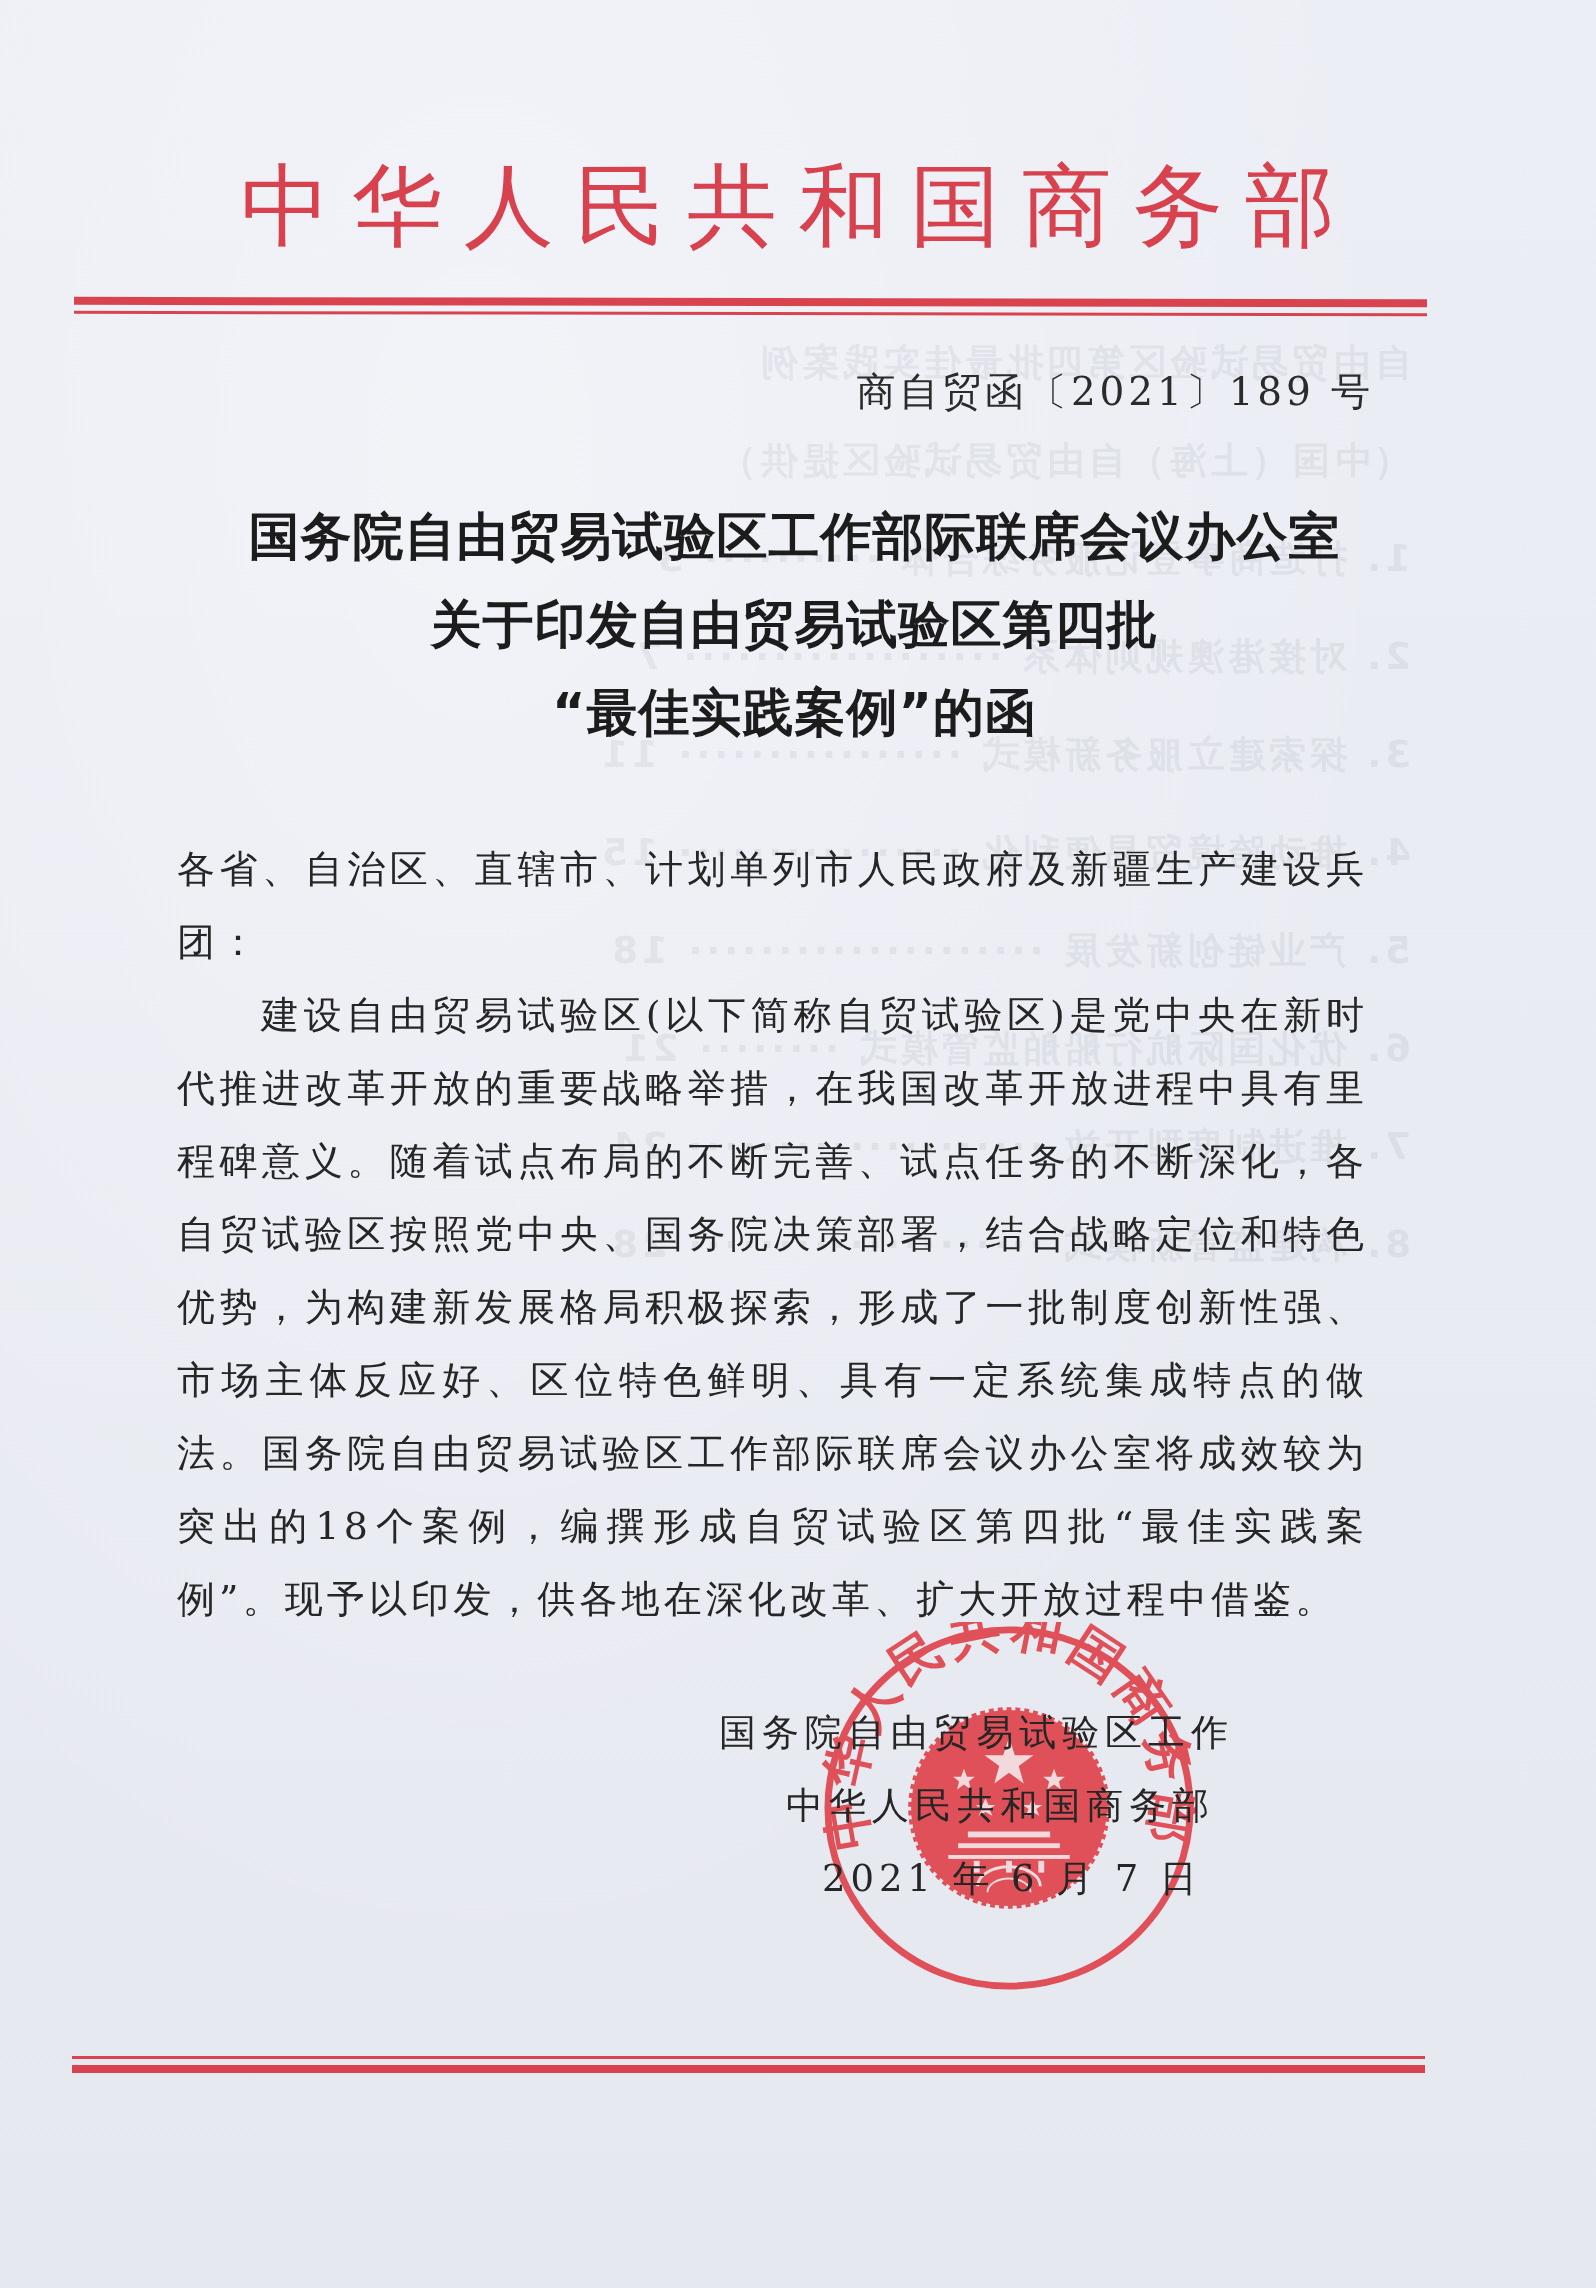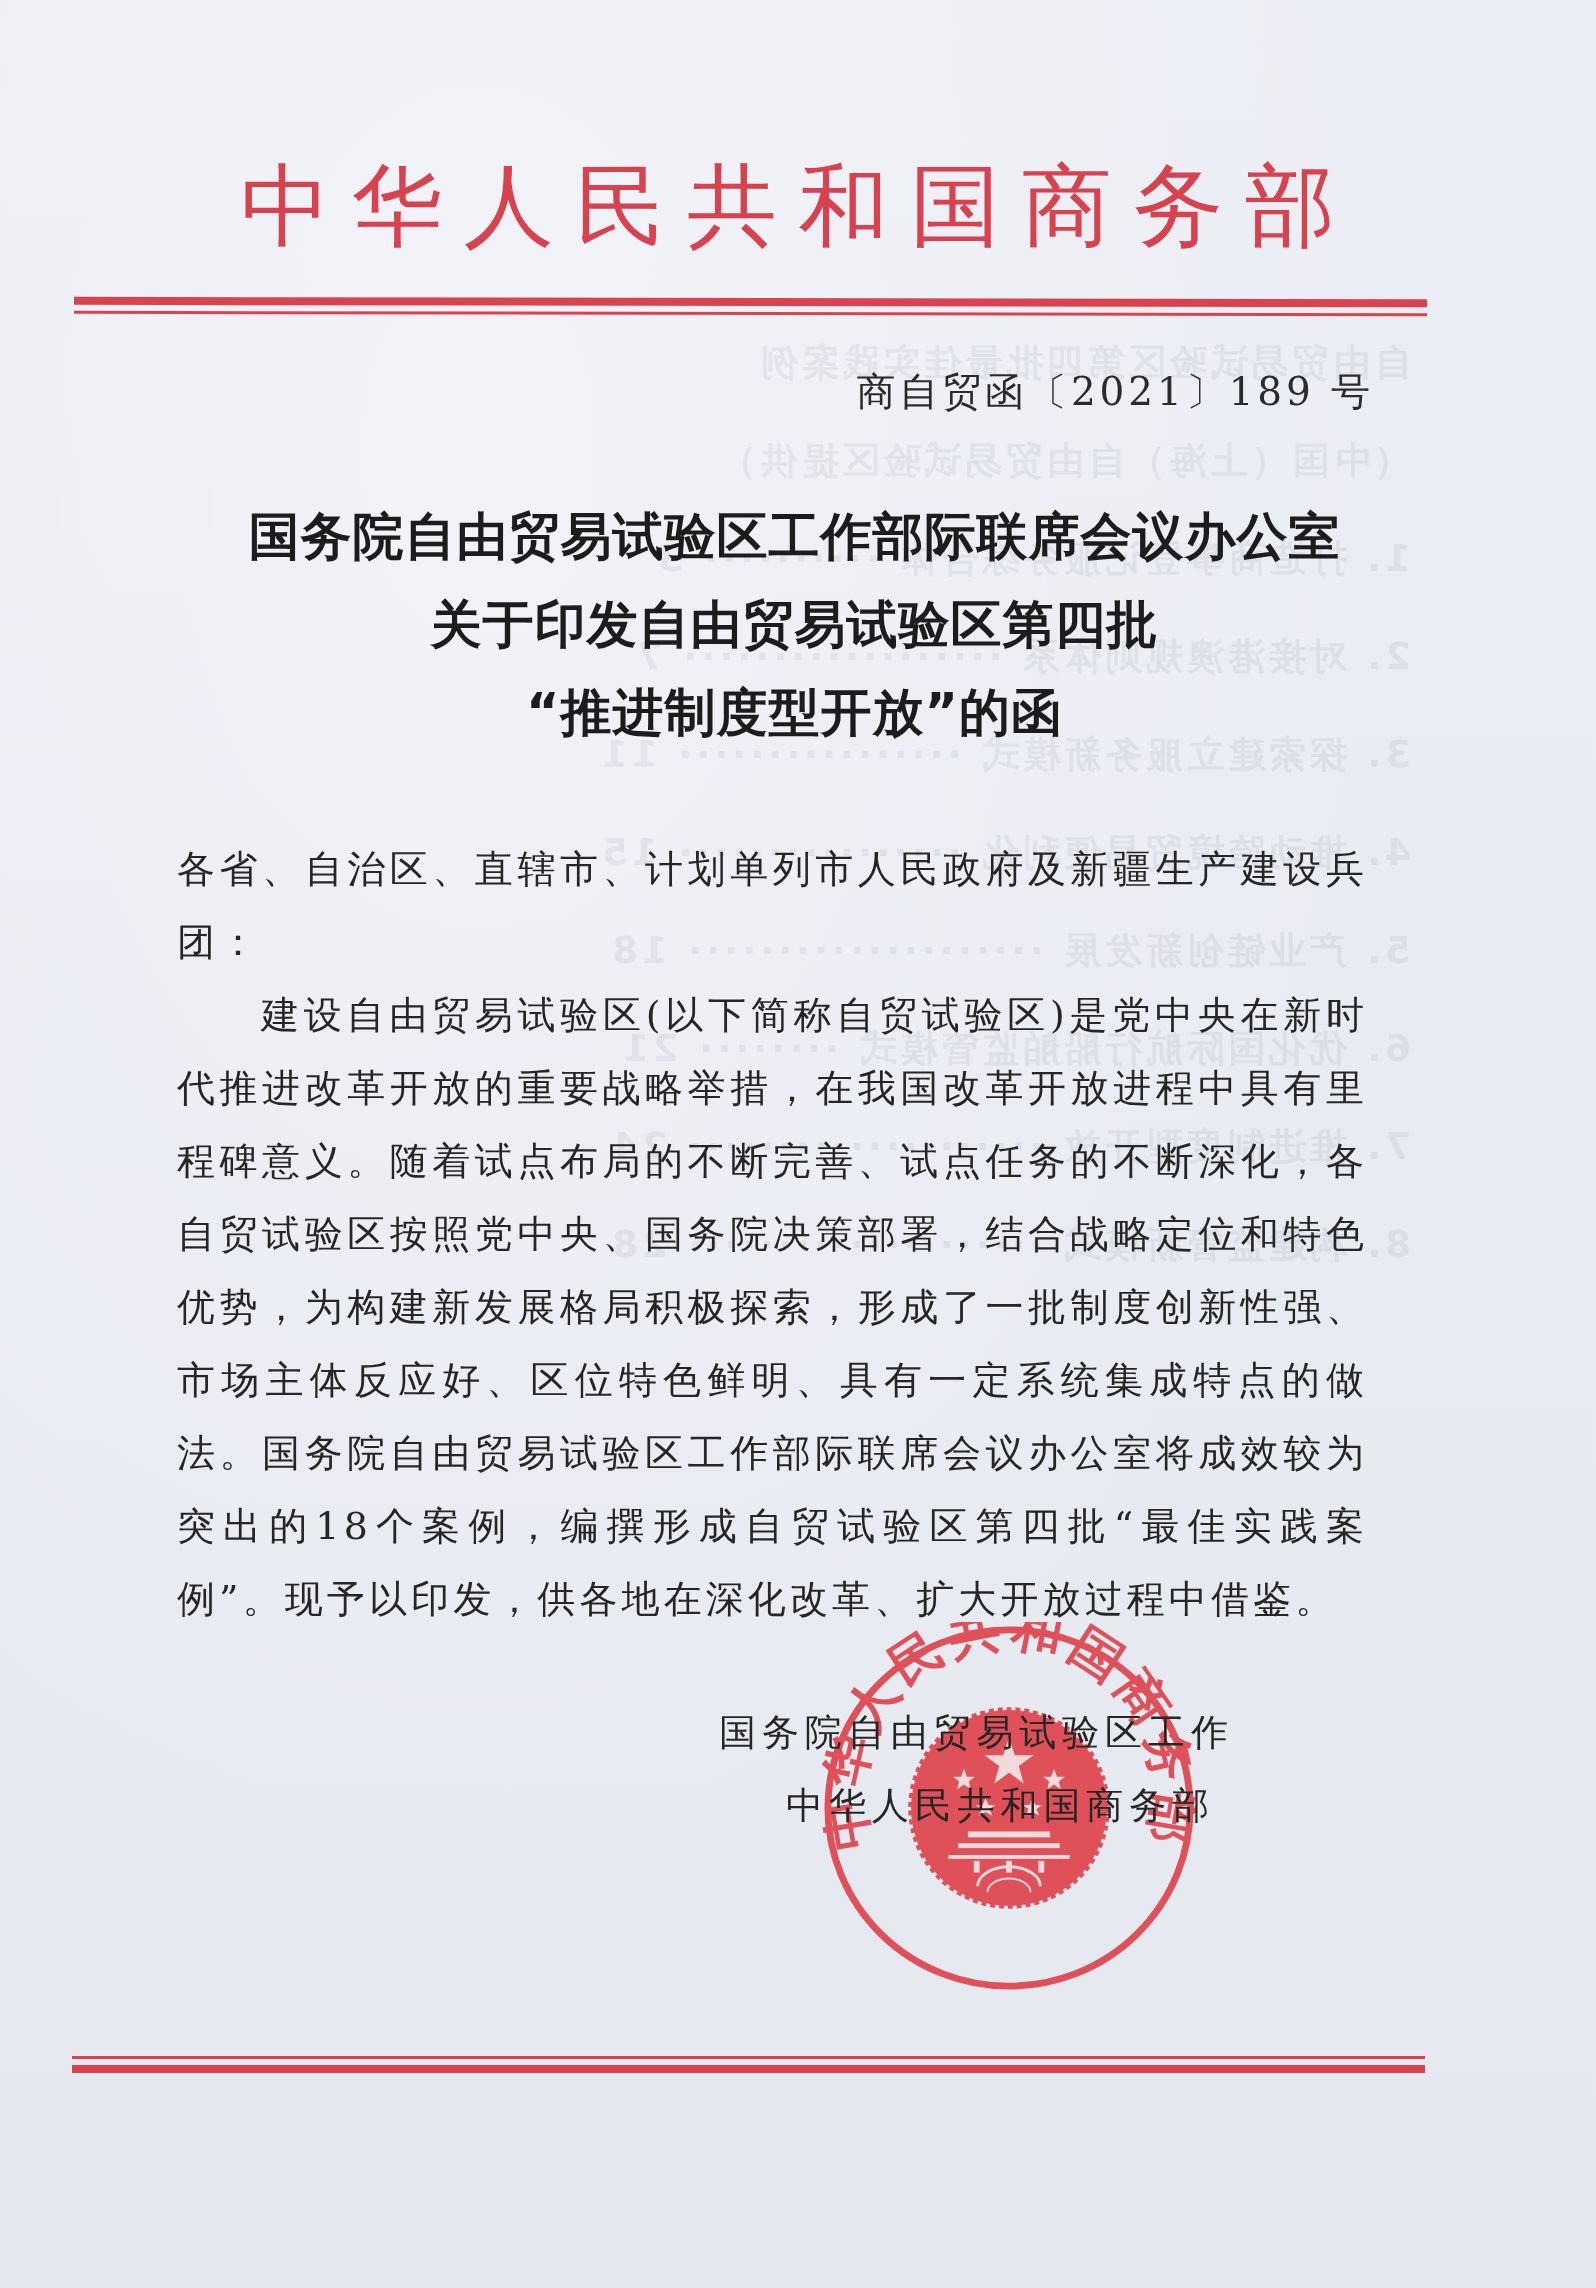--- a/index.html
+++ b/index.html
@@ -142,21 +142,21 @@
   <div class="masthead">中华人民共和国商务部</div>
 
   <div class="rule top-thick"></div>
   <div class="rule top-thin"></div>
 
   <div class="docno">商自贸函〔2021〕189 号</div>
 
   <div class="title">
     <div>国务院自由贸易试验区工作部际联席会议办公室</div>
     <div>关于印发自由贸易试验区第四批</div>
-    <div>“推进制度型开放”的函</div>
+    <div>“最佳实践案例”的函</div>
   </div>
 
   <div class="body-text">
     <p>各省、自治区、直辖市、计划单列市人民政府及新疆生产建设兵团：</p>
     <p class="indent">建设自由贸易试验区(以下简称自贸试验区)是党中央在新时代推进改革开放的重要战略举措，在我国改革开放进程中具有里程碑意义。随着试点布局的不断完善、试点任务的不断深化，各自贸试验区按照党中央、国务院决策部署，结合战略定位和特色优势，为构建新发展格局积极探索，形成了一批制度创新性强、市场主体反应好、区位特色鲜明、具有一定系统集成特点的做法。国务院自由贸易试验区工作部际联席会议办公室将成效较为突出的18个案例，编撰形成自贸试验区第四批“最佳实践案例”。现予以印发，供各地在深化改革、扩大开放过程中借鉴。</p>
   </div>
 
   <svg class="stamp" viewBox="0 0 384 380" xmlns="http://www.w3.org/2000/svg">
     <defs>
       <path id="arcPath" d="M 62 250 A 150 150 0 1 1 322 250" fill="none"></path>
@@ -184,18 +184,19 @@
       <rect x="222" y="244" width="6" height="12" fill="#f3d7da"></rect>
 
       <path d="M 160 270 A 32 20 0 0 1 224 270" fill="none" stroke="#f3d7da" stroke-width="3"></path>
       <path d="M 170 276 A 22 14 0 0 1 214 276" fill="none" stroke="#f3d7da" stroke-width="2"></path>
     </g>
   </svg>
 
   <div class="signature">
     <div class="sig-line1">国务院自由贸易试验区工作</div>
     <div class="sig-line2">中华人民共和国商务部</div>
+    <div class="sig-date">2021 年 6 月 7 日</div>
   </div>
 
   <div class="rule bot-thin"></div>
   <div class="rule bot-thick"></div>
 </div>
 
 
 </body></html>

